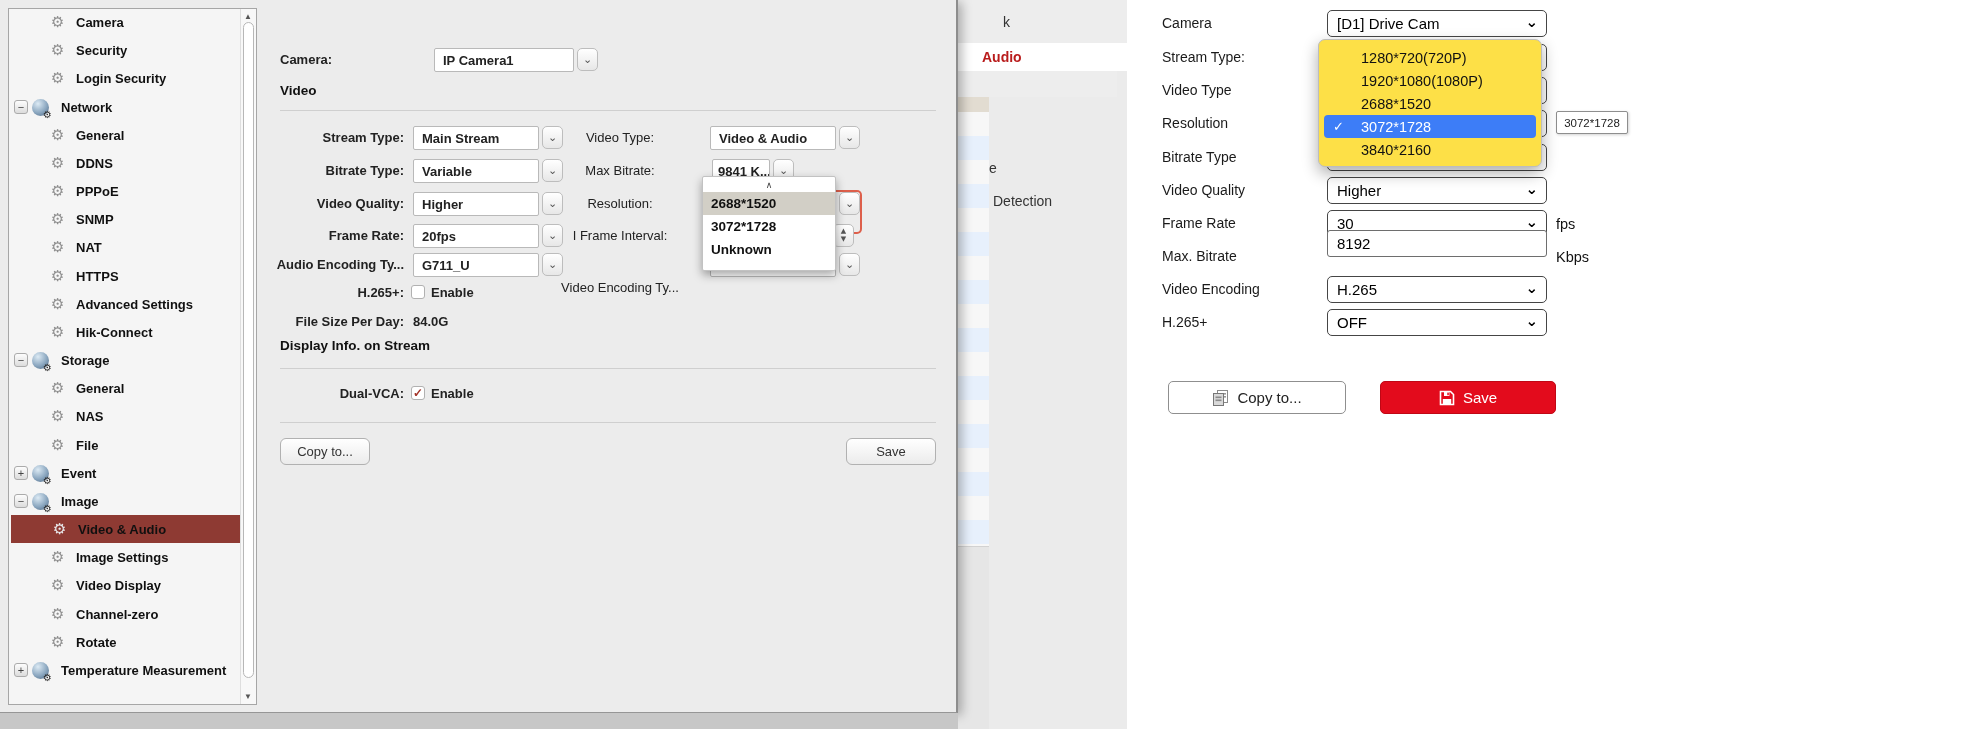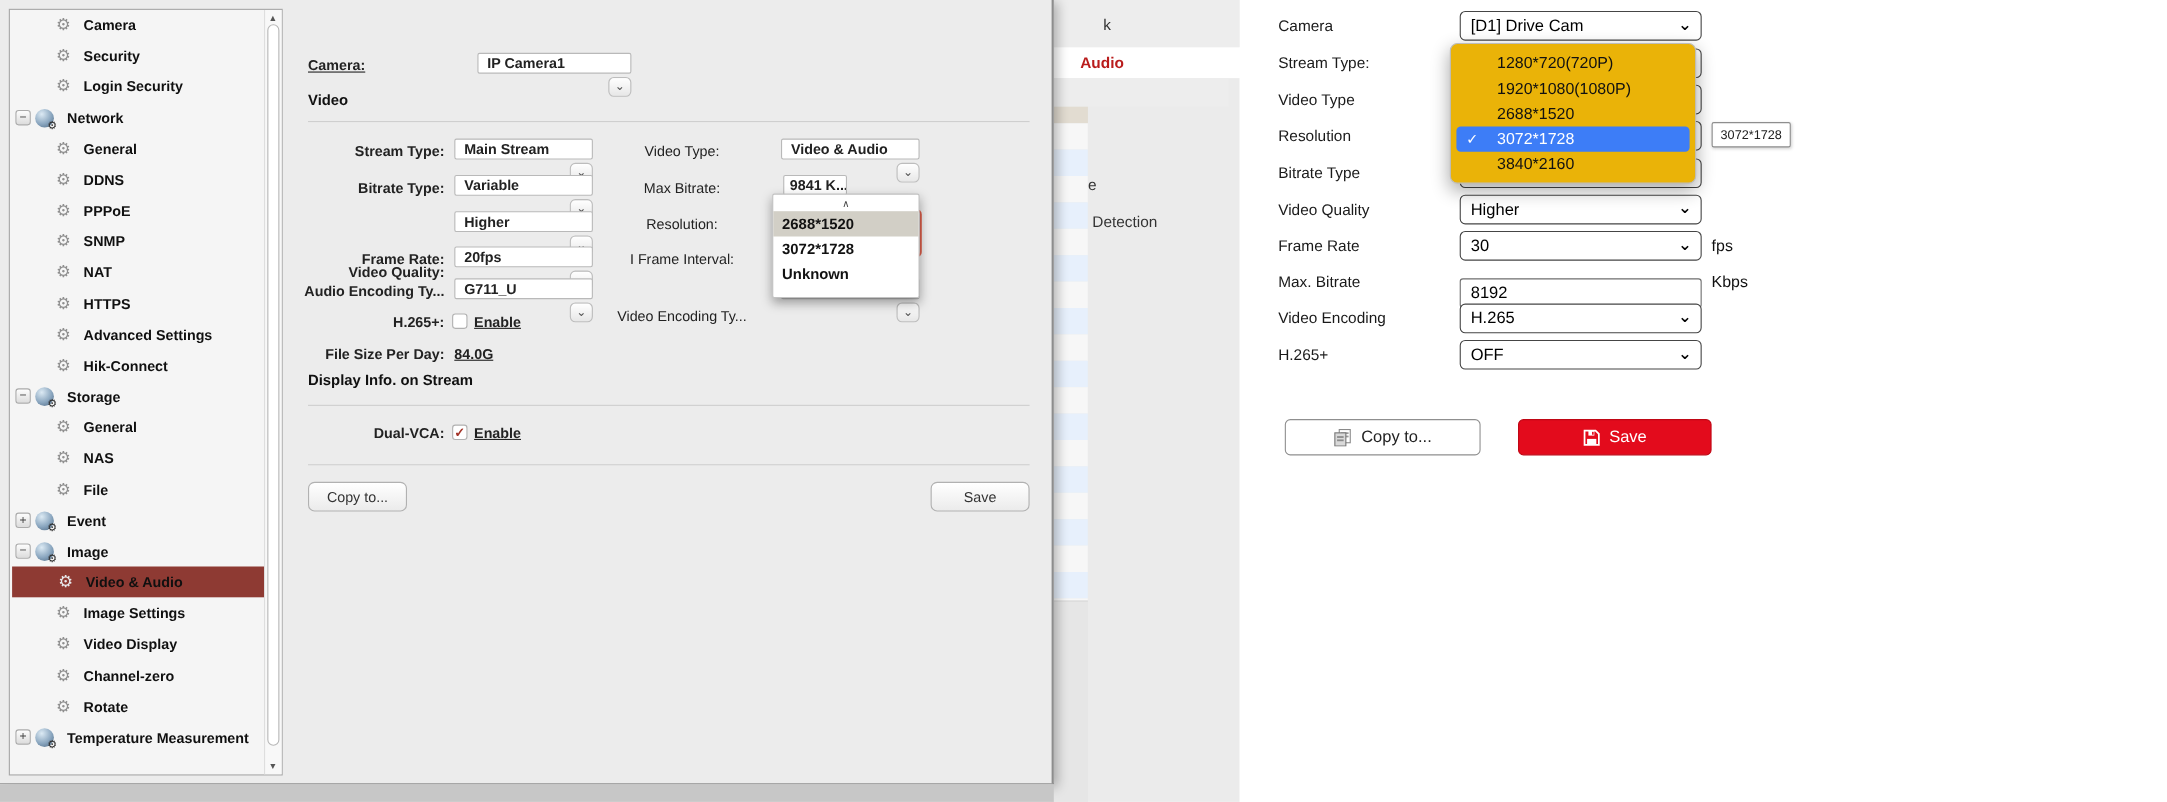--- a/index.html
+++ b/index.html
@@ -20,21 +20,21 @@
   .rlabel{position:absolute;left:35px;width:160px;font-size:14px;color:#1a1a1a;}
   .rcombo{position:absolute;left:200px;width:220px;height:27px;box-sizing:border-box;
           border:1.5px solid #454545;border-radius:5px;background:#fff;display:flex;align-items:center;
           padding:0 24px 0 9px;font-size:15px;color:#000;}
   .rcombo .chev{position:absolute;right:8px;top:2px;font-size:15px;font-weight:bold;color:#000;
           font-family:"DejaVu Sans",sans-serif;}
   .rinput{position:absolute;left:200px;width:220px;height:27px;box-sizing:border-box;
           border:1px solid #6e6e6e;border-radius:3px;background:#fff;display:flex;align-items:center;
           padding:0 9px;font-size:15px;color:#000;}
   .runit{position:absolute;left:429px;font-size:14.5px;color:#111;}
-  .rmenu{position:absolute;left:191px;top:39px;width:224px;box-sizing:border-box;background:#eab308;
+  .rmenu{position:absolute;left:191px;top:39px;width:224px;box-sizing:border-box;background:#fde047;
          border:1px solid #bdbdbd;border-radius:7px;box-shadow:0 6px 16px rgba(0,0,0,0.33);
          padding:6px 0 5px 0;z-index:10;}
   .rmenu-item{position:relative;height:23px;margin:0 5px;display:flex;align-items:center;
          padding-left:37px;font-size:14.5px;color:#111;border-radius:4px;white-space:nowrap;}
   .rmenu-item.sel{background:#3d7df7;color:#ffffff;}
   .rmenu-check{position:absolute;left:9px;font-size:13px;}
   .rtooltip{position:absolute;left:429px;top:111px;width:70px;height:21px;background:#ffffff;
          border:1px solid #8e8e8e;border-radius:2px;display:flex;align-items:center;justify-content:center;
          font-size:11.5px;color:#222;box-shadow:1px 1px 3px rgba(0,0,0,0.18);z-index:3;}
   .rbtn{position:absolute;top:381px;height:33px;box-sizing:border-box;border-radius:5px;
@@ -72,22 +72,22 @@
         border:1px solid #b7b7b7;border-radius:6px;box-sizing:border-box;}
 
   
   #banner{position:absolute;left:268px;top:16px;width:680px;height:24px;background:#e2e2e2;border-radius:3px;
           display:flex;align-items:center;padding-left:13px;box-sizing:border-box;
           font-size:13px;color:#47804a;}
   .mhead{position:absolute;left:280px;font-size:13.5px;font-weight:700;color:#111;}
   .mhr{position:absolute;left:280px;width:656px;height:1px;background:#cfcfcf;}
   .l1{position:absolute;left:204px;width:200px;text-align:right;font-size:13px;font-weight:600;color:#222;}
   .l2{position:absolute;left:520px;width:200px;text-align:center;font-size:13px;font-weight:400;color:#222;}
-  .mval{position:absolute;font-size:13px;font-weight:600;color:#222;text-decoration:underline;}
-  .mcombo{position:absolute;display:flex;align-items:flex-end;gap:3px;height:40px;flex-direction:column;}
+  .mval{position:absolute;font-size:13px;font-weight:600;color:#222;}
+  .mcombo{position:absolute;display:flex;align-items:flex-start;gap:3px;height:40px;}
   .mfield{height:24px;box-sizing:border-box;border:1px solid #b9b9b9;border-radius:2px;background:#fff;
           display:inline-flex;align-items:center;padding:0 8px;font-size:13px;font-weight:600;color:#222;
           white-space:nowrap;overflow:hidden;}
   .mbtn{width:21px;height:23px;box-sizing:border-box;border:1px solid #bdbdbd;border-radius:5px;
           background:linear-gradient(#ffffff,#e7e7e7);display:inline-flex;align-items:center;
           justify-content:center;font-size:11px;color:#555;font-family:"DejaVu Sans",sans-serif;}
   .mspin{width:21px;height:23px;box-sizing:border-box;border:1px solid #bdbdbd;border-radius:5px;
           background:linear-gradient(#ffffff,#e7e7e7);display:inline-flex;flex-direction:column;
           align-items:center;justify-content:center;font-size:7px;color:#555;line-height:1.1;
           font-family:"DejaVu Sans",sans-serif;}
@@ -179,21 +179,21 @@
   </div>
   <div class="rcombo" style="top:177px;">
     <span>Higher</span>
     <span class="chev">⌄</span>
   </div>
   <div class="rcombo" style="top:210px;">
     <span>30</span>
     <span class="chev">⌄</span>
   </div>
   <span class="runit" style="top:216px;">fps</span>
-  <div class="rinput" style="top:230px;margin-top:23px;">
+  <div class="rinput" style="top:230px;">
     <span>8192</span>
   </div>
   <span class="runit" style="top:249px;">Kbps</span>
   <div class="rcombo" style="top:276px;">
     <span>H.265</span>
     <span class="chev">⌄</span>
   </div>
   <div class="rcombo" style="top:309px;">
     <span>OFF</span>
     <span class="chev">⌄</span>
@@ -370,21 +370,21 @@
   <div class="mcombo" style="left:434px;top:48px;">
     <span class="mfield" style="width:140px;">IP Camera1</span>
     <span class="mbtn">⌄</span>
   </div>
 
   <div class="mhead" style="top:83px;">Video</div>
   <div class="mhr" style="top:110px;"></div>
 
   <span class="l1" style="top:130px;">Stream Type:</span>
   <span class="l1" style="top:163px;">Bitrate Type:</span>
-  <span class="l1" style="top:196px;margin-top:44px;">Video Quality:</span>
+  <span class="l1" style="top:196px;">Video Quality:</span>
   <span class="l1" style="top:228px;">Frame Rate:</span>
   <span class="l1" style="top:257px;">Audio Encoding Ty...</span>
 
   <div class="mcombo" style="left:413px;top:126px;">
     <span class="mfield" style="width:126px;">Main Stream</span>
     <span class="mbtn">⌄</span>
   </div>
   <div class="mcombo" style="left:413px;top:159px;">
     <span class="mfield" style="width:126px;">Variable</span>
     <span class="mbtn">⌄</span>

